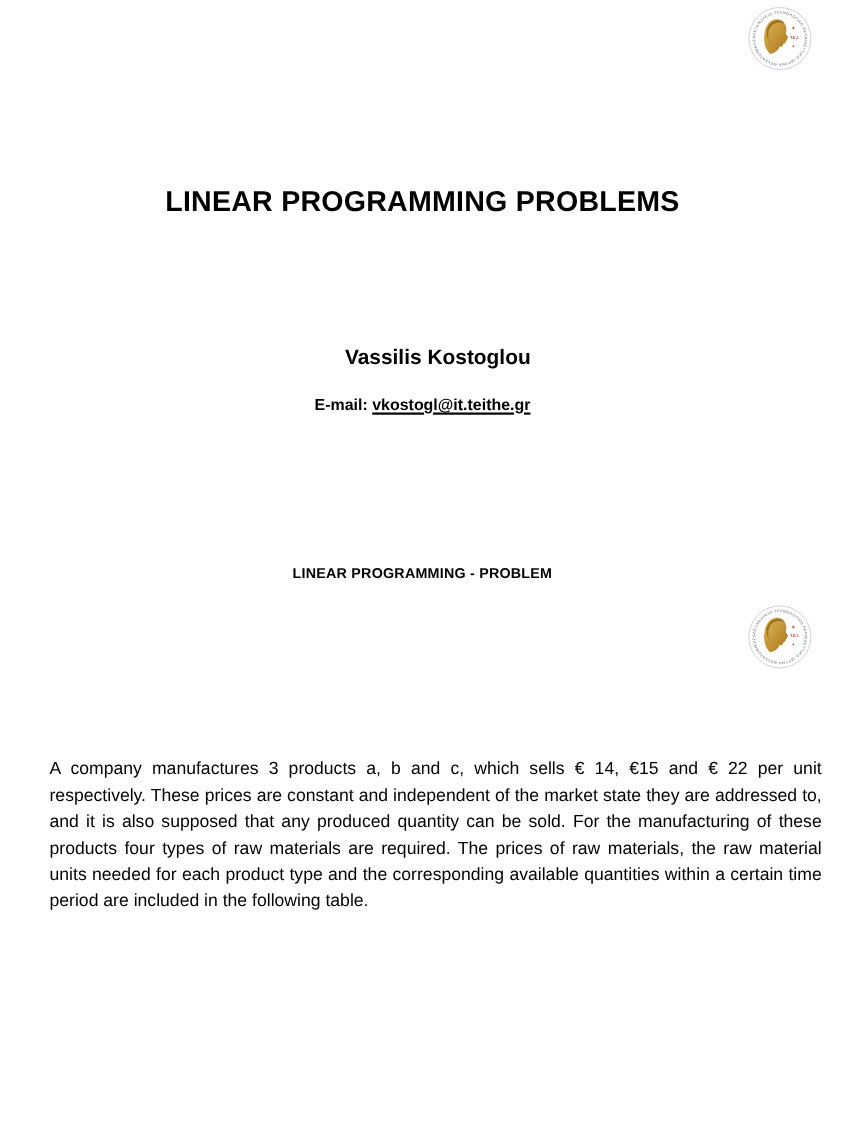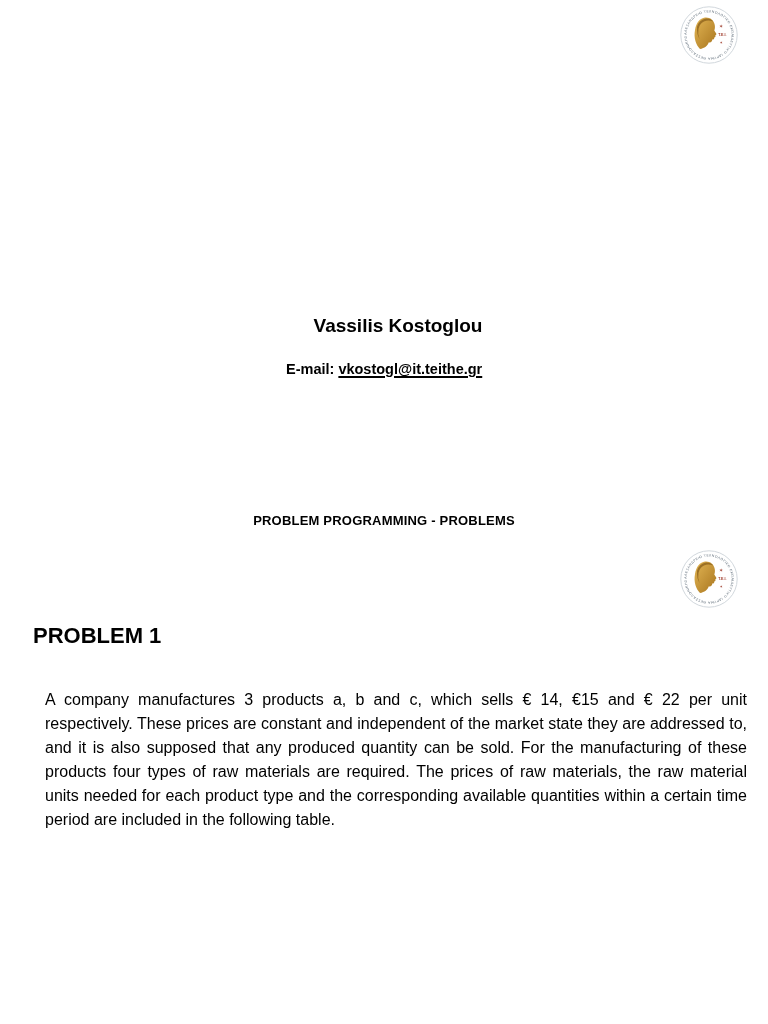--- a/index.html
+++ b/index.html
@@ -71,48 +71,48 @@
     <text font-size="3.1" fill="#66737f" font-family="'DejaVu Sans', sans-serif" letter-spacing="0.25">
       <textPath href="#ringA" startOffset="0" textLength="140" lengthAdjust="spacingAndGlyphs">ΑΛΕΞΑΝΔΡΕΙΟ ΤΕΧΝΟΛΟΓΙΚΟ ΕΚΠΑΙΔΕΥΤΙΚΟ ΙΔΡΥΜΑ ΘΕΣΣΑΛΟΝΙΚΗΣ</textPath>
     </text>
     <path d="M 21 44 C 17 40 14.5 33 16 25 C 17 18 21 13 26 12.5 C 31 12 34.5 15 35.5 19 C 36.2 21.5 36 23.5 35.3 25.5 L 37.2 28.5 C 37.7 29.3 37.2 30 36.3 30.2 C 36.8 31.2 36.4 32.2 35.2 32.4 C 35.6 33.6 34.7 34.7 33.2 34.6 C 33.4 36.6 31.8 38 29.6 37.4 C 28.8 40.6 25.5 43 21 44 Z" fill="url(#goldA)"></path>
     <path d="M 18 22 Q 20 14.5 27 13.5 Q 32 13.2 34 16.5 Q 29 14.5 25 16.5 Q 20.5 18.5 19.5 24 Q 18.5 29 20.5 34 Q 17.5 29 18 22 Z" fill="#8a5f1a" opacity="0.75"></path>
     <text x="40" y="22.5" font-size="5" fill="#9e3a2a">✶</text>
     <text x="39.2" y="30.5" font-size="3.6" font-weight="bold" fill="#9e3a2a">Τ.Ε.Ι.</text>
     <text x="40.5" y="38.5" font-size="4" fill="#9e3a2a">✶</text>
   </svg>
 
+  <h1 class="title">LINEAR PROGRAMMING PROBLEMS</h1>
 
   <div class="author">Vassilis Kostoglou</div>
 
   <div class="contact">
     <div>
       <span>E-mail:</span>
       <a class="clink">vkostogl@it.teithe.gr</a>
     </div>
   </div>
 
-  <div class="page2-header">PROBLEM PROGRAMMING - PROBLEMS</div>
+  <div class="page2-header">LINEAR PROGRAMMING - PROBLEM</div>
 
   <svg class="logo logo-mid" viewBox="0 0 60 60">
     <defs>
       <linearGradient id="goldB" x1="0" y1="0" x2="1" y2="1">
         <stop offset="0" stop-color="#e2b554"></stop>
         <stop offset="1" stop-color="#a8751e"></stop>
       </linearGradient>
       <path id="ringB" d="M 7.5 30 A 22.5 22.5 0 1 1 52.5 30 A 22.5 22.5 0 1 1 7.5 30"></path>
     </defs>
     <circle cx="30" cy="30" r="28.2" fill="#ffffff" stroke="#ccd2d8" stroke-width="0.9"></circle>
     <text font-size="3.1" fill="#66737f" font-family="'DejaVu Sans', sans-serif" letter-spacing="0.25">
       <textPath href="#ringB" startOffset="0" textLength="140" lengthAdjust="spacingAndGlyphs">ΑΛΕΞΑΝΔΡΕΙΟ ΤΕΧΝΟΛΟΓΙΚΟ ΕΚΠΑΙΔΕΥΤΙΚΟ ΙΔΡΥΜΑ ΘΕΣΣΑΛΟΝΙΚΗΣ</textPath>
     </text>
     <path d="M 21 44 C 17 40 14.5 33 16 25 C 17 18 21 13 26 12.5 C 31 12 34.5 15 35.5 19 C 36.2 21.5 36 23.5 35.3 25.5 L 37.2 28.5 C 37.7 29.3 37.2 30 36.3 30.2 C 36.8 31.2 36.4 32.2 35.2 32.4 C 35.6 33.6 34.7 34.7 33.2 34.6 C 33.4 36.6 31.8 38 29.6 37.4 C 28.8 40.6 25.5 43 21 44 Z" fill="url(#goldB)"></path>
     <path d="M 18 22 Q 20 14.5 27 13.5 Q 32 13.2 34 16.5 Q 29 14.5 25 16.5 Q 20.5 18.5 19.5 24 Q 18.5 29 20.5 34 Q 17.5 29 18 22 Z" fill="#8a5f1a" opacity="0.75"></path>
     <text x="40" y="22.5" font-size="5" fill="#9e3a2a">✶</text>
     <text x="39.2" y="30.5" font-size="3.6" font-weight="bold" fill="#9e3a2a">Τ.Ε.Ι.</text>
     <text x="40.5" y="38.5" font-size="4" fill="#9e3a2a">✶</text>
   </svg>
 
-  <h2 class="problem-heading">PROBLEM 1</h2>
 
   <p class="problem-body">A company manufactures 3 products a, b and c, which sells € 14, €15 and € 22 per unit respectively. These prices are constant and independent of the market state they are addressed to, and it is also supposed that any produced quantity can be sold. For the manufacturing of these products four types of raw materials are required. The prices of raw materials, the raw material units needed for each product type and the corresponding available quantities within a certain time period are included in the following table.</p>
 
 </div>
 
 </body></html>

